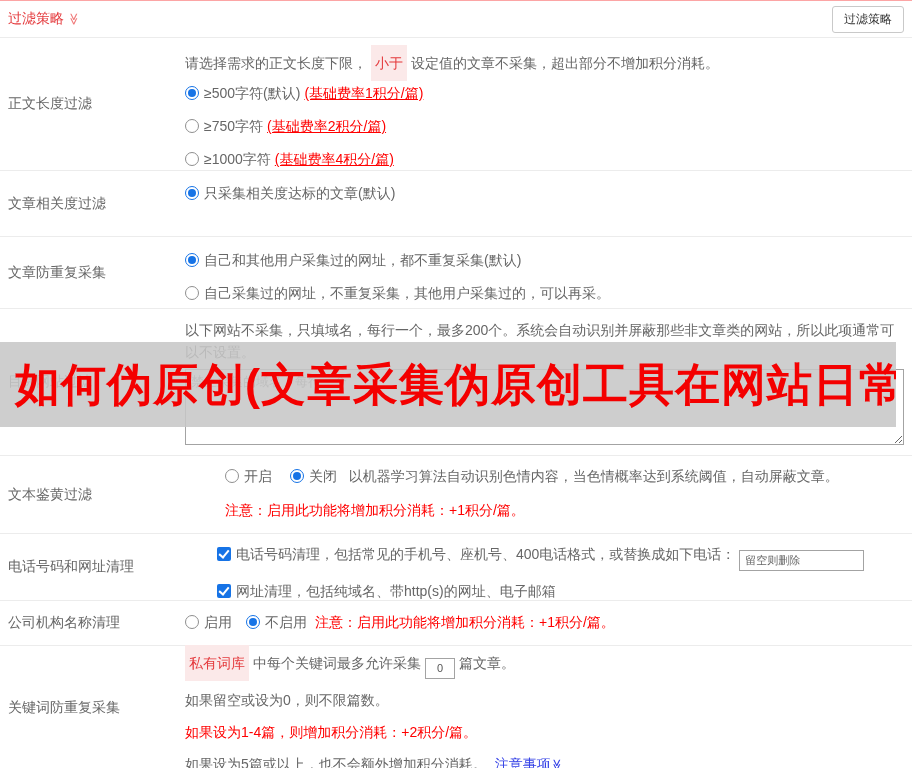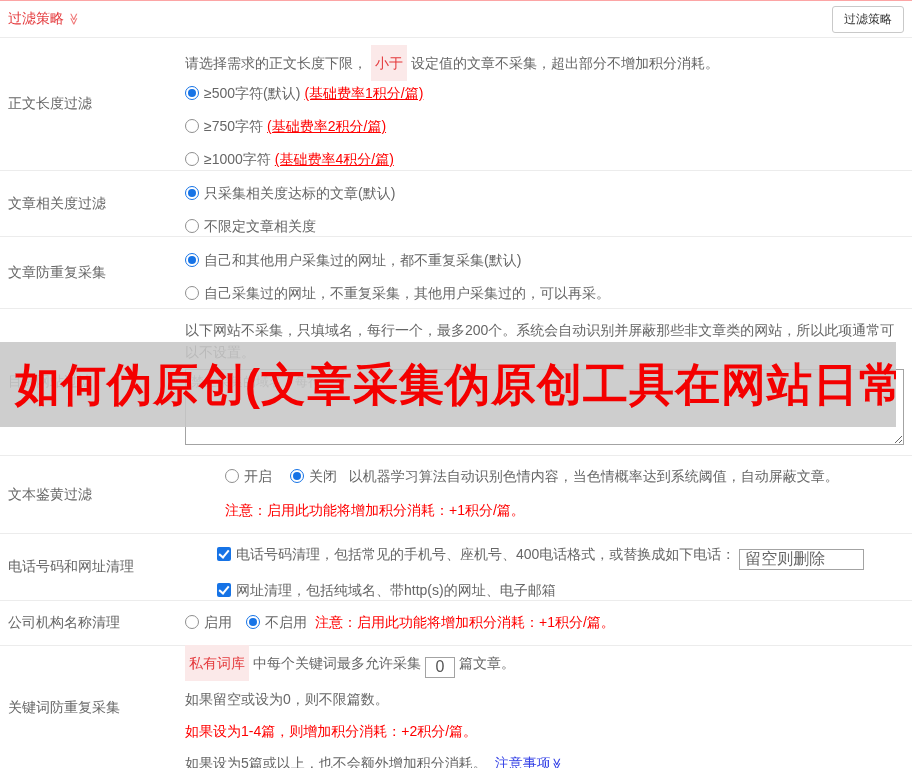--- a/index.html
+++ b/index.html
@@ -61,21 +61,21 @@
   }
   .cb::after { content: ""; position: absolute; left: 4px; top: 1px; width: 4px; height: 8px; border: 2px solid #fff; border-top: 0; border-left: 0; transform: rotate(40deg); }
 
   .hl { color: #e4393c; background: #fbe9e9; padding: 10px 4px; margin: 8px 4px; }
   .fee { color: #ff0000; text-decoration: underline; margin-left: 4px; }
   .note { color: #ff0000; }
   .gap-l { margin-left: 14px; }
   .gap-s { margin-left: 8px; }
 
   input.txt {
-    font-family: inherit; font-size: 16px; color: #555; border: 1px solid #a3a3a3;
+    font-family: inherit; font-size: 11px; color: #555; border: 1px solid #a3a3a3;
     height: 21px; padding: 1px 5px; vertical-align: -5px;
   }
   input.txt::placeholder { color: #666; opacity: 1; }
   input.phone { width: 125px; margin-left: 4px; }
   input.num { width: 30px; text-align: center; margin: 0 4px; vertical-align: -4px; }
 
   textarea.domains {
     display: block; margin-top: 6px; width: 719px; height: 76px; resize: both;
     border: 1px solid #a3a3a3; font-family: inherit; font-size: 13px; color: #555; padding: 3px 5px;
   }
@@ -124,23 +124,20 @@
       </div>
     </div>
   </div>
 
   <div class="row r2">
     <div class="lbl">文章相关度过滤</div>
     <div class="content">
       <div class="ln">
         <span class="radio on"></span><span>只采集相关度达标的文章(默认)</span>
       </div>
-      <div class="ln">
-        <span class="radio"></span><span>不限定文章相关度</span>
-      </div>
     </div>
   </div>
 
   <div class="row r3">
     <div class="lbl">文章防重复采集</div>
     <div class="content">
       <div class="ln">
         <span class="radio on"></span><span>自己和其他用户采集过的网址，都不重复采集(默认)</span>
       </div>
       <div class="ln">

